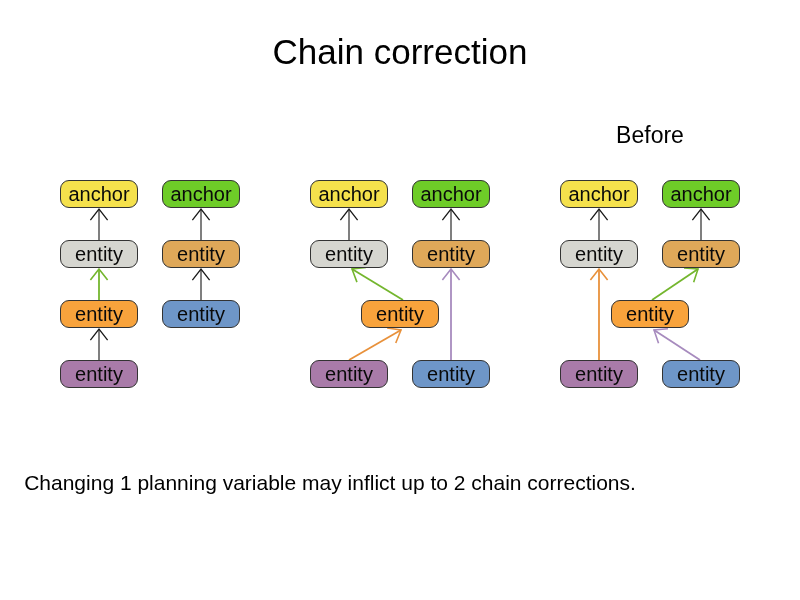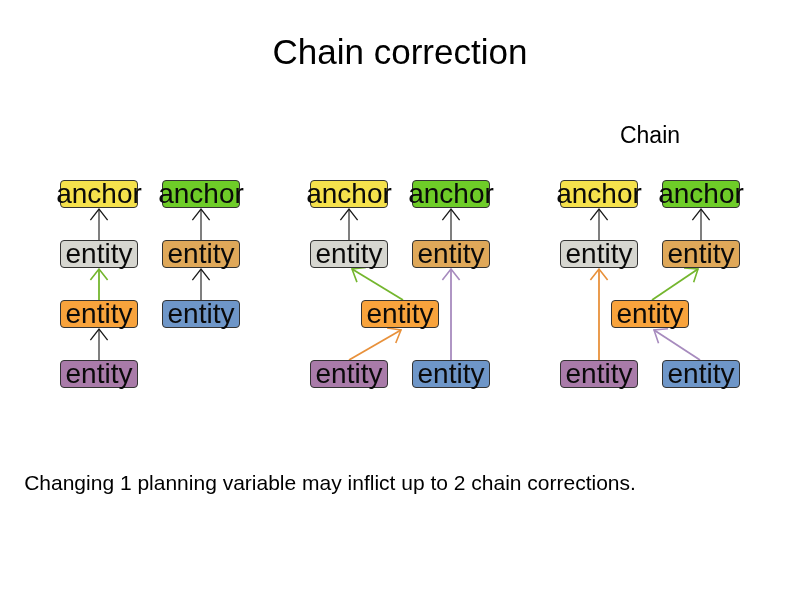--- a/index.html
+++ b/index.html
@@ -49,35 +49,35 @@
     position: absolute;
     left: 0;
     top: 0;
     width: 800px;
     height: 600px;
   }
   .node {
     position: absolute;
     box-sizing: border-box;
     border: 1.5px solid #333333;
-    border-radius: 4px;
+    border-radius: 9px;
     display: flex;
     align-items: center;
     justify-content: center;
-    font-size: 28px;
+    font-size: 20px;
     color: #0a0a0a;
     line-height: 1;
   }
 </style>
 </head>
 <body>
 
 <div class="canvas">
   <div class="title">Chain correction</div>
-  <div class="state-label after">Chain</div>
+  <div class="state-label after">Before</div>
   <svg id="arrows-svg" viewBox="0 0 800 600">
       <g>
         <line x1="99" y1="240" x2="99" y2="209" stroke="#7F7F7F" stroke-width="2"></line>
         <polyline points="90.38073934544079,220.03215055049412 99,209 107.61926065455921,220.03215055049412" fill="none" stroke="#1A1A1A" stroke-width="1.3"></polyline>
       </g>
       <g>
         <line x1="201" y1="240" x2="201" y2="209" stroke="#7F7F7F" stroke-width="2"></line>
         <polyline points="192.3807393454408,220.03215055049412 201,209 209.6192606545592,220.03215055049412" fill="none" stroke="#1A1A1A" stroke-width="1.3"></polyline>
       </g>
       <g>

